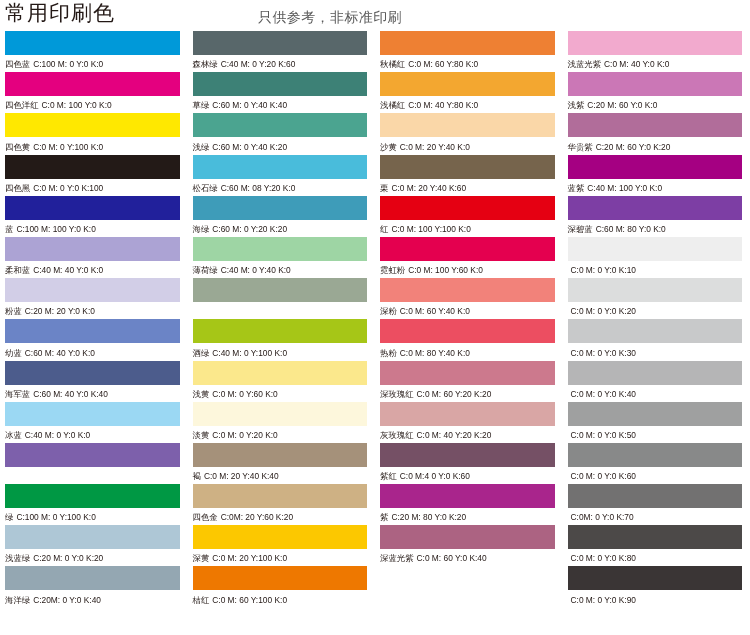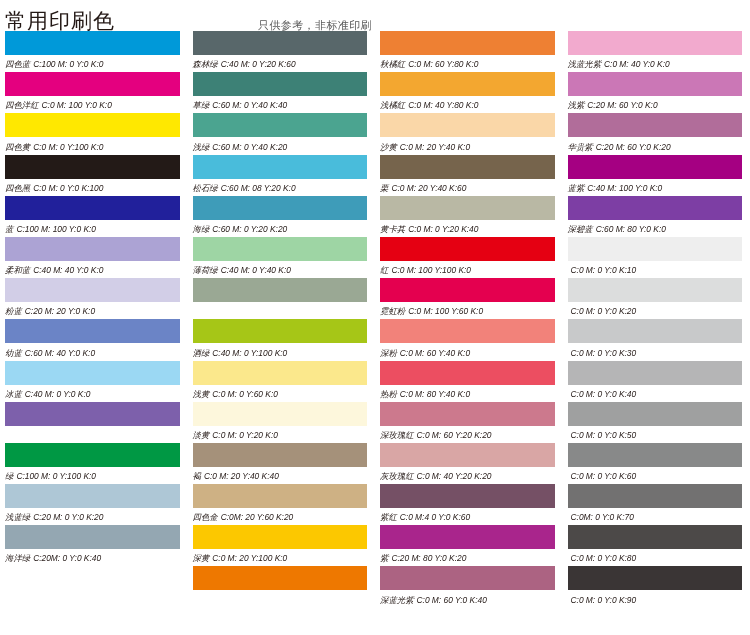--- a/index.html
+++ b/index.html
@@ -6,43 +6,43 @@
   body{
     width:750px;height:635px;
     background:#ffffff;
     font-family:"Liberation Sans","DejaVu Sans",sans-serif;
     overflow:hidden;
     -webkit-font-smoothing:antialiased;
   }
   #page{position:relative;width:750px;height:635px;}
 
   
-  #header{position:absolute;left:0;top:8px;width:750px;height:24px;}
+  #header{position:absolute;left:0;top:0;width:750px;height:24px;}
   #page-title{
     position:absolute;left:5px;top:1px;
     font-size:21px;line-height:24px;
     color:#231815;letter-spacing:1px;
     white-space:nowrap;
   }
   #header-note{
     position:absolute;left:258px;top:11px;
-    font-size:11px;line-height:12px;
+    font-size:14px;line-height:12px;
     color:#5a5a5a;letter-spacing:.4px;
     white-space:nowrap;
   }
 
   
   #grid{
     position:absolute;left:0;top:30px;
     width:750px;height:605px;
     display:flex;
   }
   .column{
     width:187.5px;
-    display:flex;flex-direction:column;font-style:italic;
+    display:flex;flex-direction:column;
   }
   .swatch-row{
     height:41.2px;
     position:relative;
   }
   .swatch-chip{
     position:absolute;
     left:5px;right:8px;top:1px;
     height:24px;
   }
@@ -95,20 +95,24 @@
         </div>
         <div class="swatch-row">
           <div class="swatch-chip" style="background: rgb(210, 206, 231);"></div>
           <div class="swatch-label"><span class="sw-name">粉蓝</span><span class="sw-code">C:20 M: 20 Y:0  K:0</span></div>
         </div>
         <div class="swatch-row">
           <div class="swatch-chip" style="background: rgb(107, 132, 198);"></div>
           <div class="swatch-label"><span class="sw-name">幼蓝</span><span class="sw-code">C:60 M: 40 Y:0  K:0</span></div>
         </div>
         <div class="swatch-row">
+          <div class="swatch-chip" style="background: rgb(76, 92, 140);"></div>
+          <div class="swatch-label"><span class="sw-name">海军蓝</span><span class="sw-code">C:60 M: 40 Y:0  K:40</span></div>
+        </div>
+        <div class="swatch-row">
           <div class="swatch-chip" style="background: rgb(155, 216, 243);"></div>
           <div class="swatch-label"><span class="sw-name">冰蓝</span><span class="sw-code">C:40 M: 0 Y:0  K:0</span></div>
         </div>
         <div class="swatch-row">
           <div class="swatch-chip" style="background: rgb(125, 96, 171);"></div>
         </div>
         <div class="swatch-row">
           <div class="swatch-chip" style="background: rgb(0, 152, 68);"></div>
           <div class="swatch-label"><span class="sw-name">绿</span><span class="sw-code">C:100 M: 0 Y:100  K:0</span></div>
         </div>
@@ -168,44 +172,41 @@
         <div class="swatch-row">
           <div class="swatch-chip" style="background: rgb(206, 177, 132);"></div>
           <div class="swatch-label"><span class="sw-name">四色金</span><span class="sw-code">C:0M: 20 Y:60  K:20</span></div>
         </div>
         <div class="swatch-row">
           <div class="swatch-chip" style="background: rgb(252, 200, 0);"></div>
           <div class="swatch-label"><span class="sw-name">深黄</span><span class="sw-code">C:0 M: 20 Y:100  K:0</span></div>
         </div>
         <div class="swatch-row">
           <div class="swatch-chip" style="background: rgb(238, 120, 0);"></div>
+          <div class="swatch-label"><span class="sw-name">桔红</span><span class="sw-code">C:0 M: 60 Y:100  K:0</span></div>
         </div>
       </div>
       <div class="column">
         <div class="swatch-row">
           <div class="swatch-chip" style="background: rgb(238, 128, 51);"></div>
           <div class="swatch-label"><span class="sw-name">秋橘红</span><span class="sw-code">C:0 M: 60 Y:80  K:0</span></div>
         </div>
         <div class="swatch-row">
           <div class="swatch-chip" style="background: rgb(243, 167, 48);"></div>
           <div class="swatch-label"><span class="sw-name">浅橘红</span><span class="sw-code">C:0 M: 40 Y:80  K:0</span></div>
         </div>
         <div class="swatch-row">
           <div class="swatch-chip" style="background: rgb(250, 215, 168);"></div>
           <div class="swatch-label"><span class="sw-name">沙黄</span><span class="sw-code">C:0 M: 20 Y:40  K:0</span></div>
         </div>
         <div class="swatch-row">
           <div class="swatch-chip" style="background: rgb(118, 100, 76);"></div>
           <div class="swatch-label"><span class="sw-name">栗</span><span class="sw-code">C:0 M: 20 Y:40  K:60</span></div>
         </div>
         <div class="swatch-row">
-          <div class="swatch-chip" style="background: rgb(185, 184, 164);"></div>
-          <div class="swatch-label"><span class="sw-name">黄卡其</span><span class="sw-code">C:0 M: 0 Y:20  K:40</span></div>
-        </div>
-        <div class="swatch-row">
           <div class="swatch-chip" style="background: rgb(229, 0, 18);"></div>
           <div class="swatch-label"><span class="sw-name">红</span><span class="sw-code">C:0 M: 100 Y:100  K:0</span></div>
         </div>
         <div class="swatch-row">
           <div class="swatch-chip" style="background: rgb(228, 0, 79);"></div>
           <div class="swatch-label"><span class="sw-name">霓虹粉</span><span class="sw-code">C:0 M: 100 Y:60  K:0</span></div>
         </div>
         <div class="swatch-row">
           <div class="swatch-chip" style="background: rgb(242, 130, 122);"></div>
           <div class="swatch-label"><span class="sw-name">深粉</span><span class="sw-code">C:0 M: 60 Y:40  K:0</span></div>

